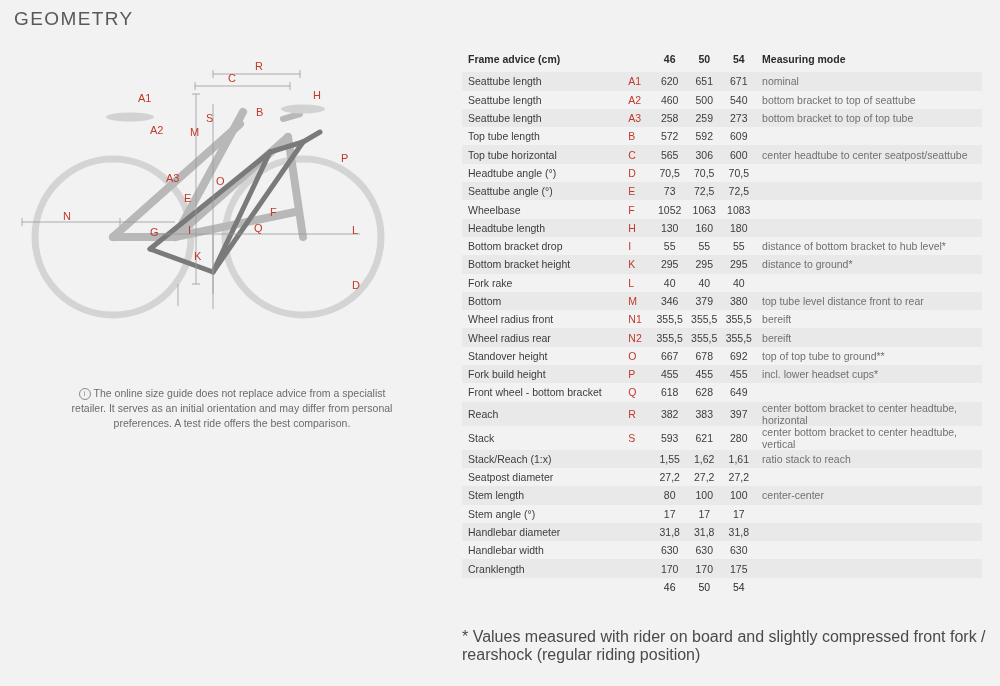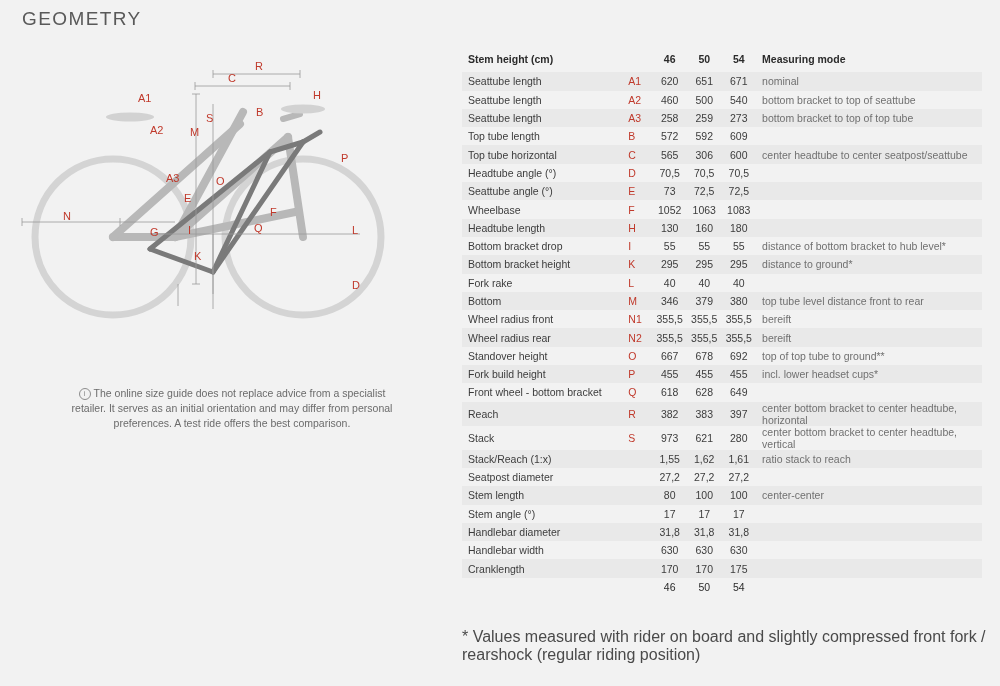--- a/index.html
+++ b/index.html
@@ -10,21 +10,21 @@
     width: 1000px;
     height: 686px;
     background: #f2f2f2;
     font-family: "Liberation Sans", sans-serif;
     color: #333;
     overflow: hidden;
     position: relative;
   }
   .page-title {
     position: absolute;
-    left: 22px;
+    left: 14px;
     top: 8px;
     font-size: 19px;
     letter-spacing: 1.4px;
     color: #595959;
     font-weight: 400;
   }
 
   
   .diagram-panel {
     position: absolute;
@@ -195,21 +195,21 @@
 
   <div class="note">
     <span class="info-icon">i</span><span>The online size guide does not replace advice from a specialist retailer. It serves as an initial orientation and may differ from personal preferences. A test ride offers the best comparison.</span>
   </div>
 </div>
 
 <div class="table-wrap">
   <table class="geo">
     <thead>
       <tr>
-        <th class="c-name">Stem height (cm)</th>
+        <th class="c-name">Frame advice (cm)</th>
         <th class="c-code"></th>
         <th class="c-val">46</th>
         <th class="c-val">50</th>
         <th class="c-val">54</th>
         <th class="c-desc">Measuring mode</th>
       </tr>
     </thead>
     <tbody>
       <tr>
           <td class="c-name">Seattube length</td>
@@ -359,21 +359,21 @@
           <td class="c-name">Reach</td>
           <td class="c-code">R</td>
           <td class="c-val">382</td>
           <td class="c-val">383</td>
           <td class="c-val">397</td>
           <td class="c-desc">center bottom bracket to center headtube, horizontal</td>
         </tr>
       <tr>
           <td class="c-name">Stack</td>
           <td class="c-code">S</td>
-          <td class="c-val">973</td>
+          <td class="c-val">593</td>
           <td class="c-val">621</td>
           <td class="c-val">280</td>
           <td class="c-desc">center bottom bracket to center headtube, vertical</td>
         </tr>
       <tr>
           <td class="c-name">Stack/Reach (1:x)</td>
           <td class="c-code"></td>
           <td class="c-val">1,55</td>
           <td class="c-val">1,62</td>
           <td class="c-val">1,61</td>

